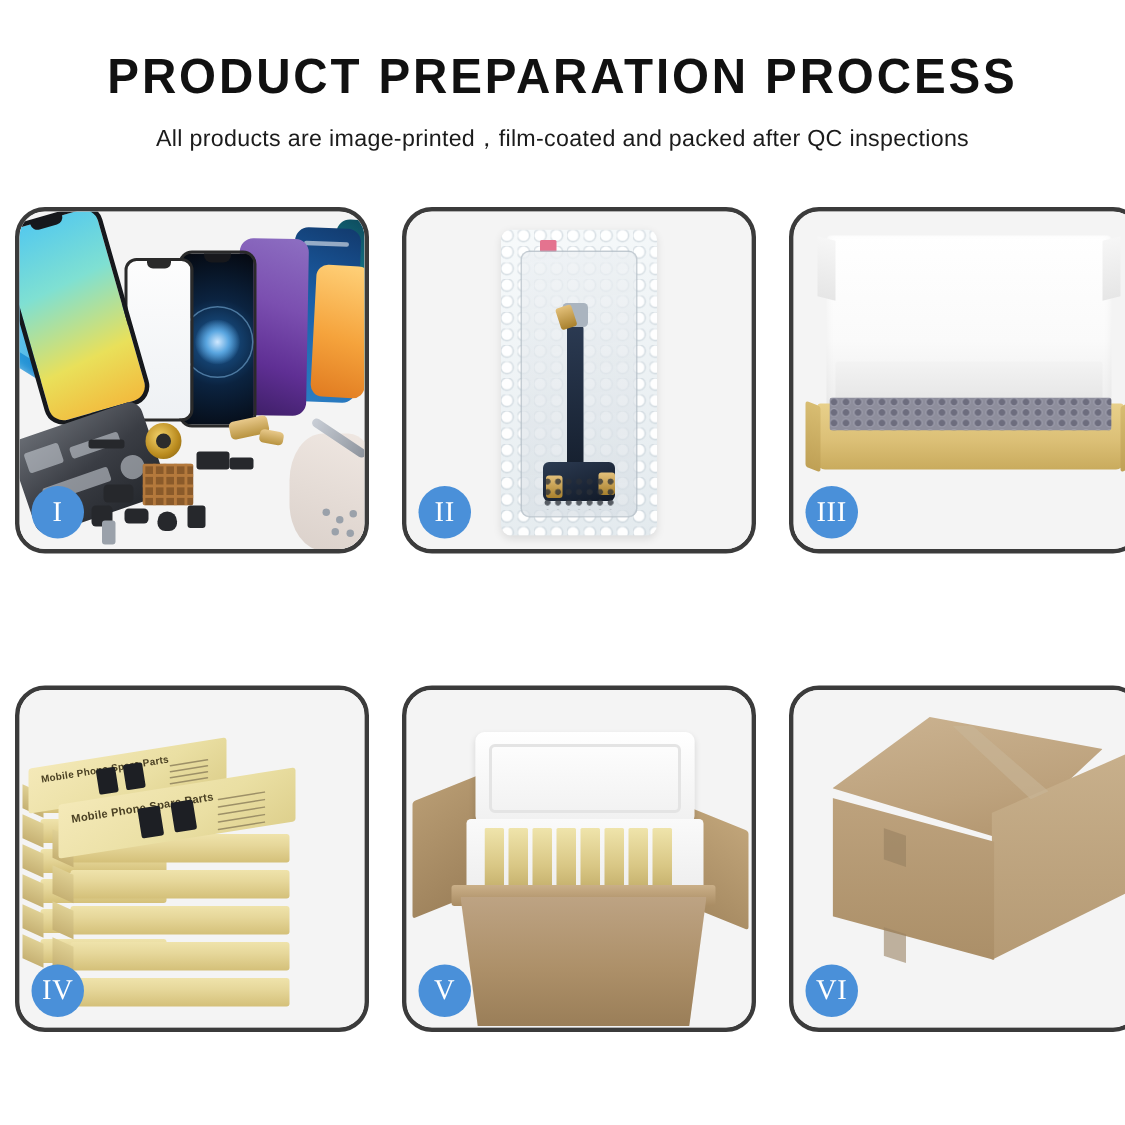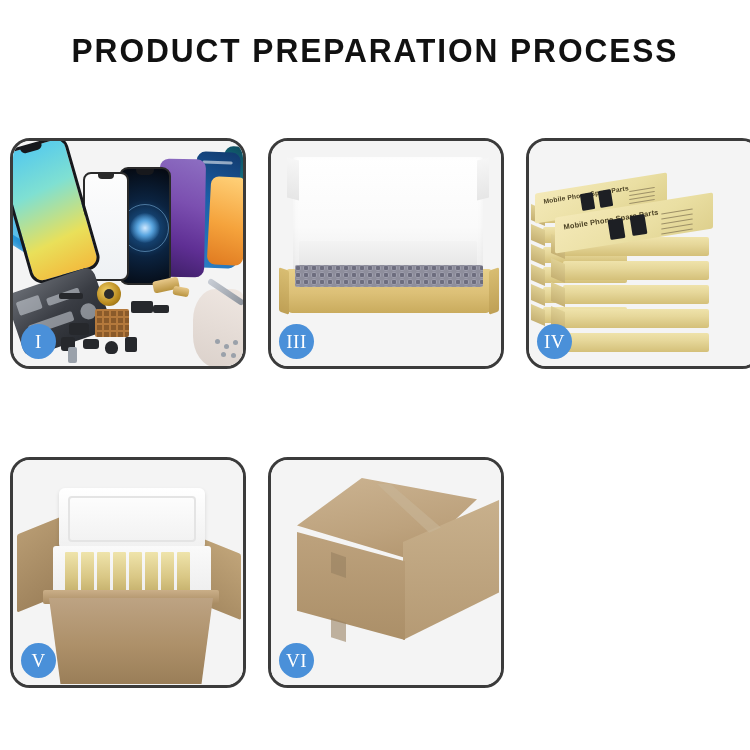--- a/index.html
+++ b/index.html
@@ -332,20 +332,21 @@
   .tapeF2{position:absolute;left:60px;top:158px;width:15px;height:24px;
     background:rgba(154,130,98,.6);clip-path:polygon(0 0,100% 20%,100% 100%,0 80%);}
 </style>
 </head>
 <body>
 
 <div class="page">
 
   <div class="header">
     <div class="title">PRODUCT PREPARATION PROCESS</div>
+    <div class="subtitle">All products are image-printed，film-coated and packed after QC inspections</div>
   </div>
 
   <div class="grid">
 
     <div class="panel p1">
       <div class="photo">
         <div class="ph ph-a"></div>
         <div class="ph ph-b"></div>
         <div class="ph ph-teal"></div>
         <div class="ph ph-navy">
@@ -383,20 +384,35 @@
           <b style="left:0;top:0"></b>
             <b style="left:9px;top:5px"></b>
           <b style="left:18px;top:1px"></b>
             <b style="left:6px;top:13px"></b>
           <b style="left:16px;top:14px"></b>
         </div>
       </div>
       <div class="badge">I</div>
     </div>
 
+    <div class="panel p2">
+      <div class="photo">
+        <div class="bubble">
+          <div class="pink-tag"></div>
+          <div class="inner-part">
+            <div class="flex-cable"></div>
+            <div class="gold-tab gt1"></div>
+            <div class="gold-tab gt2"></div>
+            <div class="gold-tab gt3"></div>
+            <div class="dots"></div>
+          </div>
+        </div>
+      </div>
+      <div class="badge">II</div>
+    </div>
 
     <div class="panel p3">
       <div class="photo">
         <div class="lid"></div>
         <div class="foam-top"></div>
         <div class="tray"></div>
         <div class="gray-foam"></div>
       </div>
       <div class="badge">III</div>
     </div>

